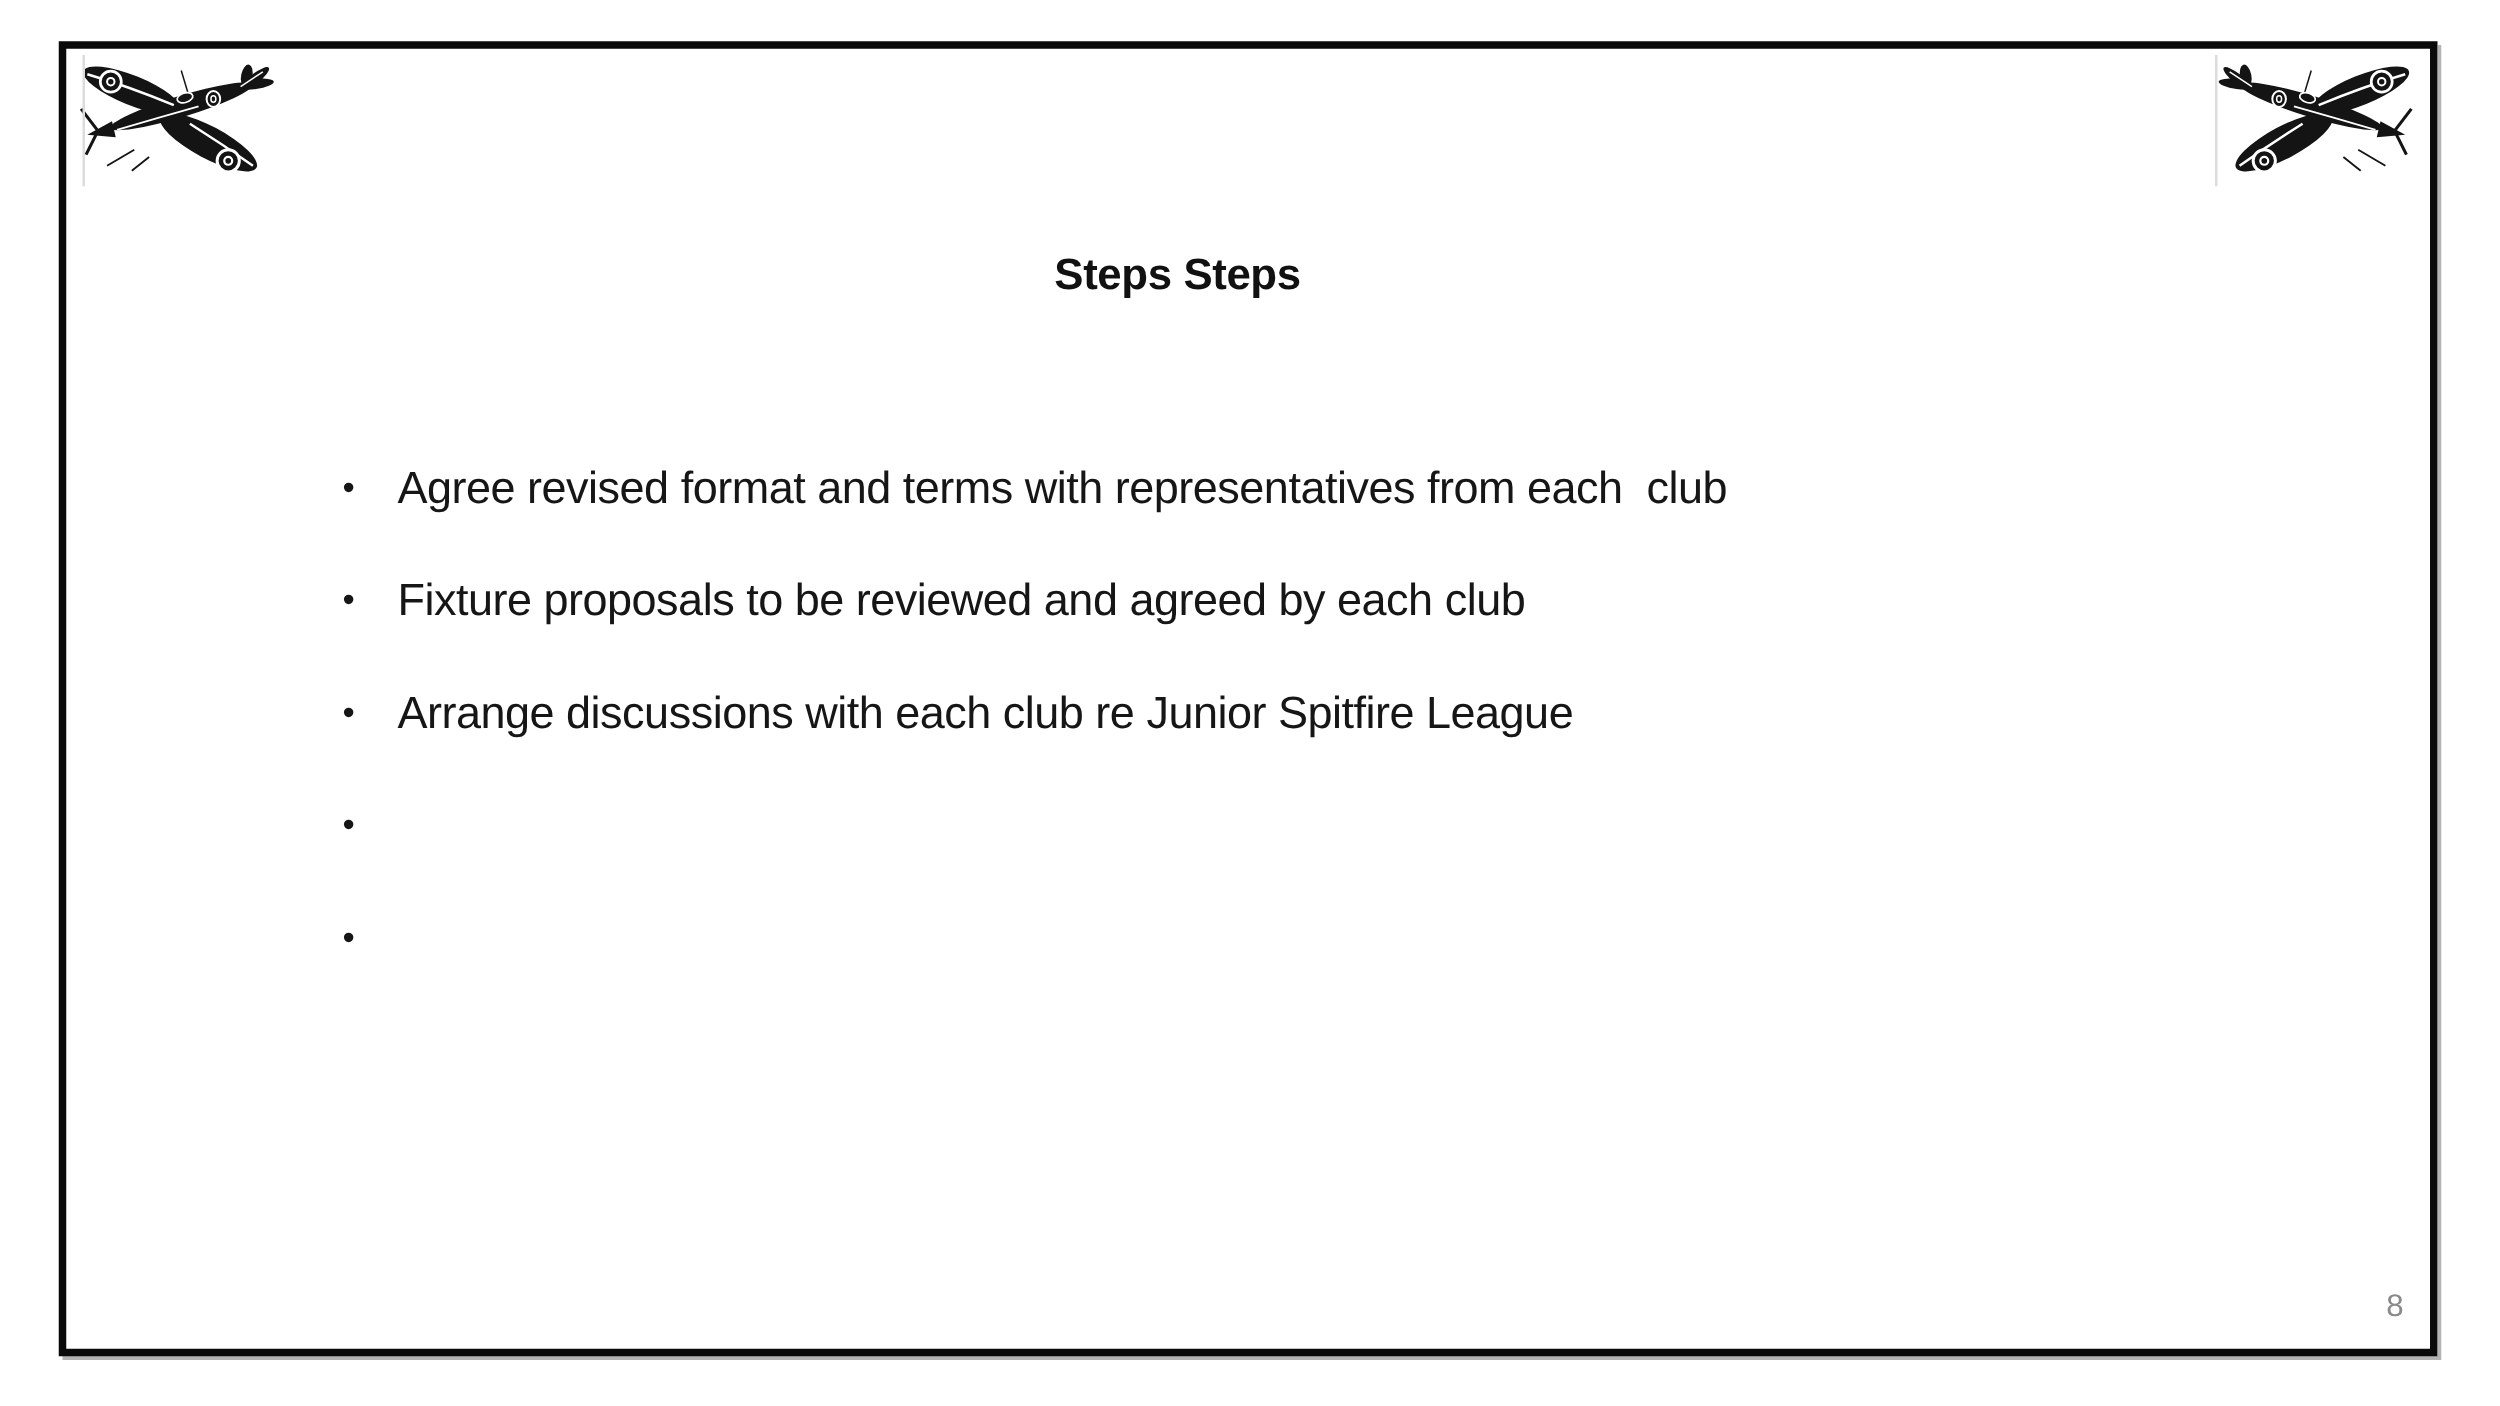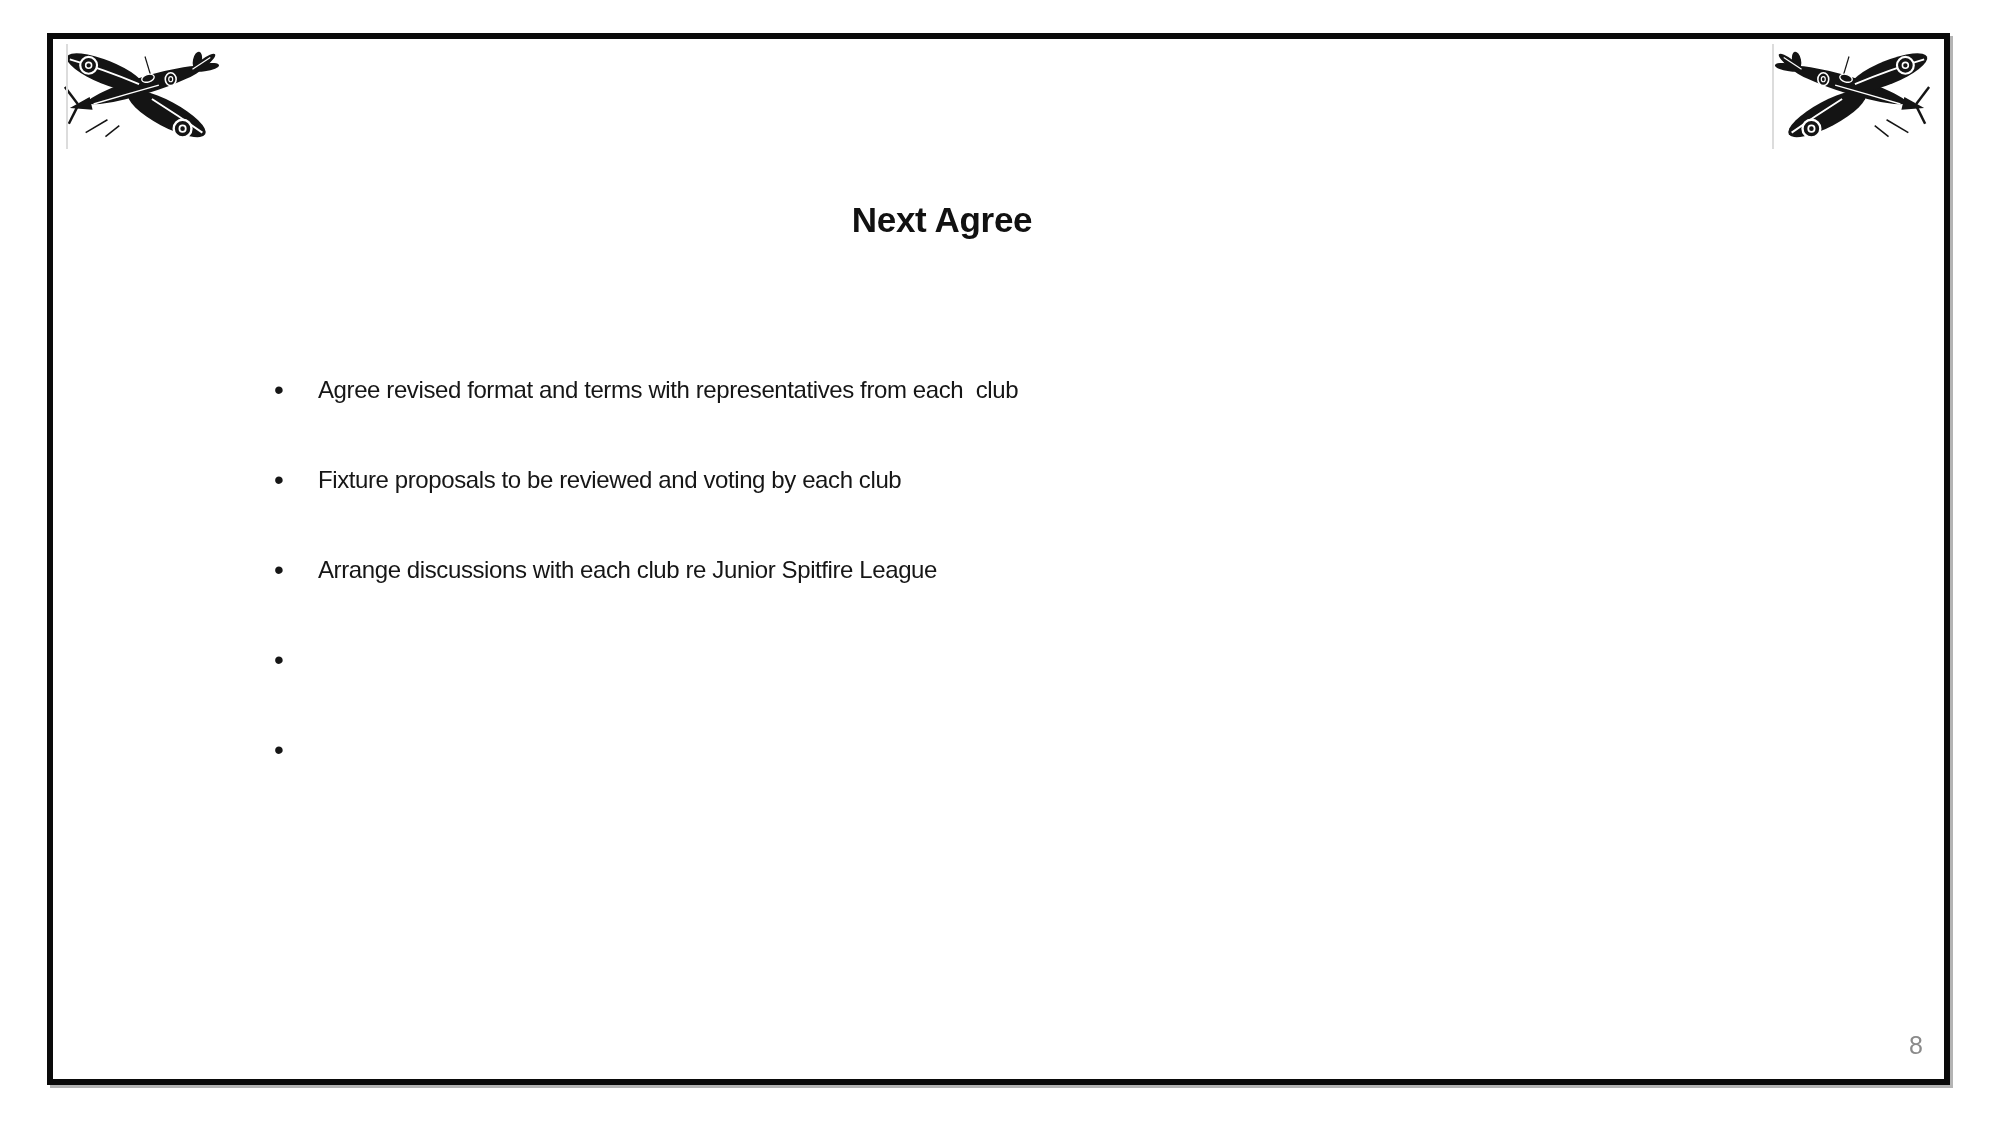--- a/index.html
+++ b/index.html
@@ -76,21 +76,21 @@
     height: 90px;
   }
   .dot {
     width: 44px;
     flex: 0 0 44px;
     font-size: 28px;
     line-height: 34px;
     color: #161616;
   }
   .bullet-text {
-    font-size: 24px;
+    font-size: 36px;
     line-height: 34px;
     letter-spacing: -0.4px;
     color: #161616;
     white-space: pre-wrap;
   }
 
   .page-number {
     position: absolute;
     left: 1896px;
     top: 1031px;
@@ -171,30 +171,30 @@
         <circle cx="33" cy="29" r="8.5" fill="#141414" stroke="#ffffff" stroke-width="2.2"></circle>
         <circle cx="33" cy="29" r="3" fill="none" stroke="#ffffff" stroke-width="1.6"></circle>
         <circle cx="128" cy="93" r="9" fill="#141414" stroke="#ffffff" stroke-width="2.4"></circle>
         <circle cx="128" cy="93" r="3.2" fill="none" stroke="#ffffff" stroke-width="1.8"></circle>
         <ellipse cx="116" cy="43" rx="5.5" ry="6.5" fill="#141414" stroke="#ffffff" stroke-width="1.6"></ellipse>
         <ellipse cx="116" cy="43" rx="2" ry="2.6" fill="none" stroke="#ffffff" stroke-width="1.2"></ellipse>
       </g>
     </svg>
   </div>
 
-  <h1 class="title">Next Agree</h1>
+  <h1 class="title">Steps Steps</h1>
 
   <ul class="bullets">
     <li>
       <span class="dot">•</span>
       <span class="bullet-text">Agree revised format and terms with representatives from each  club</span>
     </li>
     <li>
       <span class="dot">•</span>
-      <span class="bullet-text">Fixture proposals to be reviewed and voting by each club</span>
+      <span class="bullet-text">Fixture proposals to be reviewed and agreed by each club</span>
     </li>
     <li>
       <span class="dot">•</span>
       <span class="bullet-text">Arrange discussions with each club re Junior Spitfire League</span>
     </li>
     <li>
       <span class="dot">•</span>
     </li>
     <li>
       <span class="dot">•</span>

